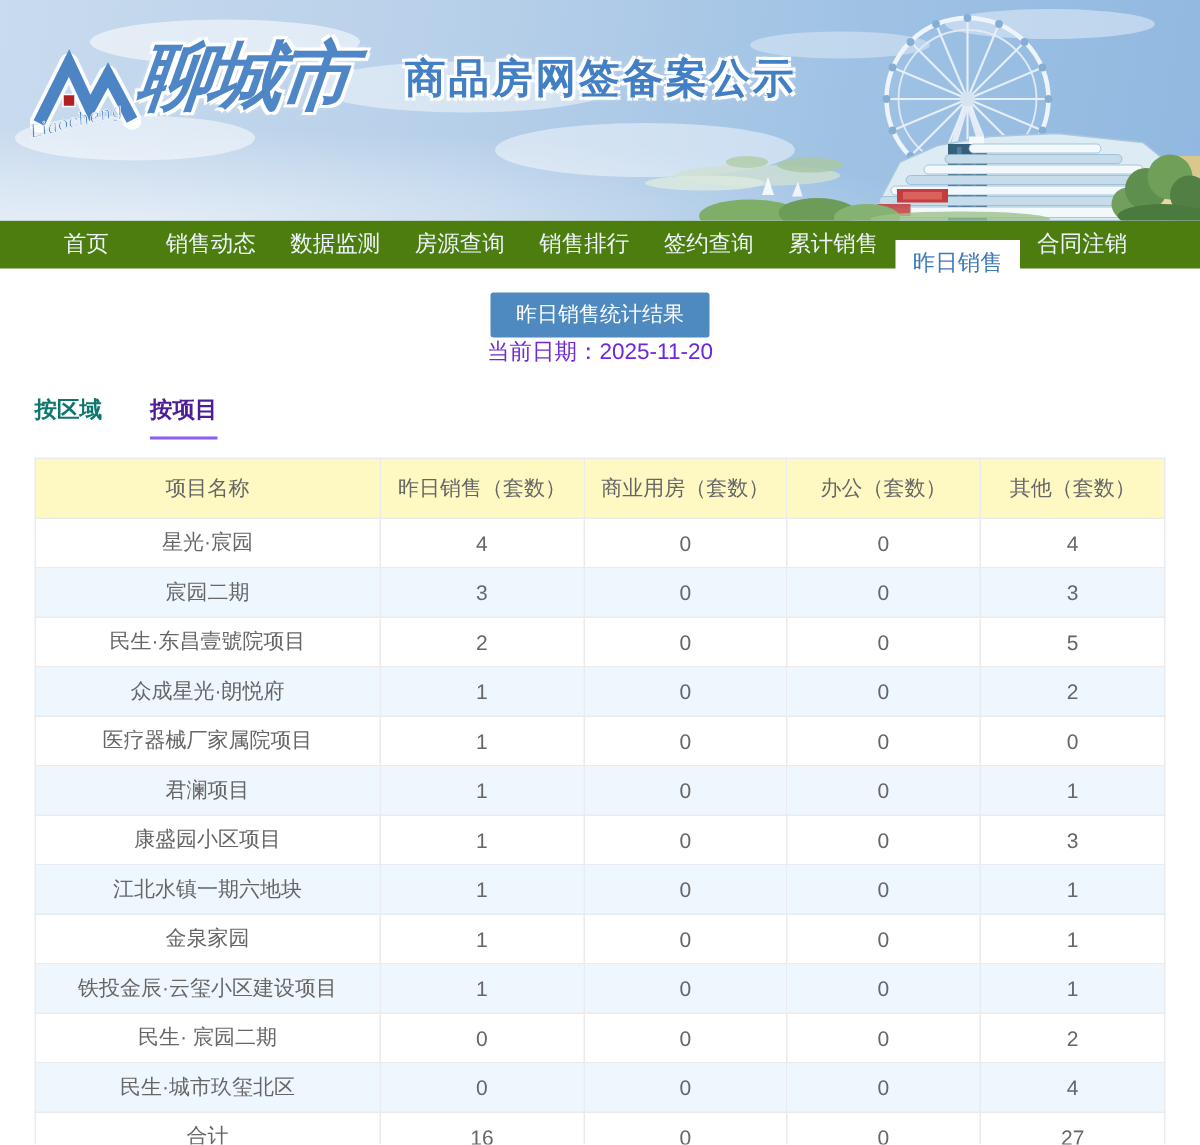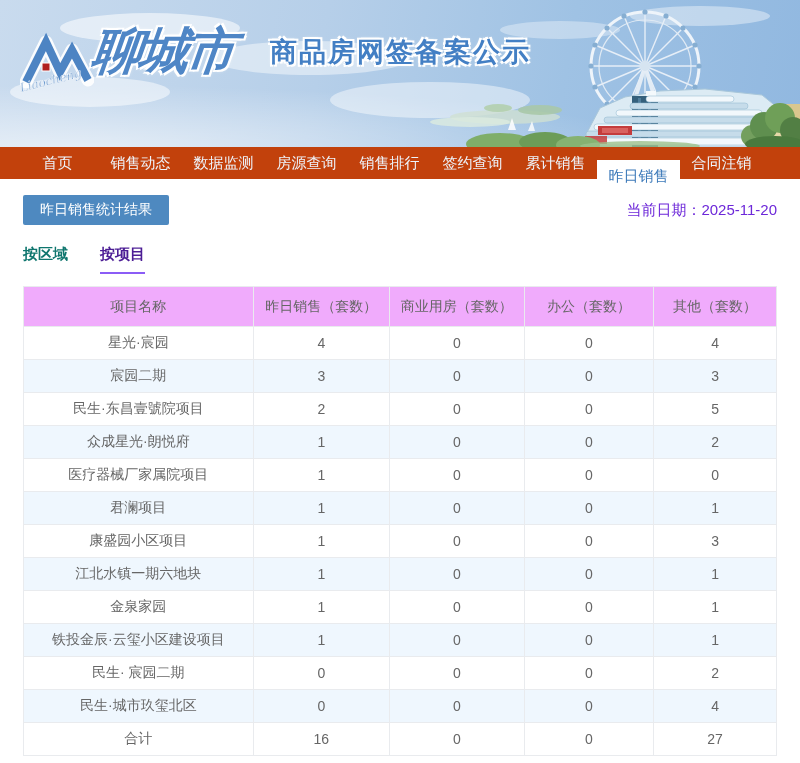--- a/index.html
+++ b/index.html
@@ -28,49 +28,49 @@
     text-shadow:-2px -2px 0 #fff, 2px -2px 0 #fff, -2px 2px 0 #fff, 2px 2px 0 #fff, 0 0 5px #fff;
   }
   .brand-title {
     font-size:27px; font-weight:bold; color:#437fc4; letter-spacing:2px;
     margin-left:6px; margin-bottom:6px;
     text-shadow:-2px -2px 0 #fff, 2px -2px 0 #fff, -2px 2px 0 #fff, 2px 2px 0 #fff, 0 0 4px #fff;
     padding-left:31px;
   }
 
   
-  .nav { width:800px; height:32px; background:#c2410c; display:flex; padding-left:16px; }
+  .nav { width:800px; height:32px; background:#4d7c0f; display:flex; padding-left:16px; }
   .nav li {
     list-style:none; width:83px; height:32px; line-height:32px; text-align:center;
     font-size:15px; color:#eef4fb; cursor:pointer; white-space:nowrap;
   }
   .nav li.active { background:#fff; color:#3c79b9;margin-top:13px; }
 
   
-  .toolbar { display:flex; align-items:center; justify-content:space-between; padding:16px 23px 0 23px; }
+  .toolbar { display:flex; align-items:center; justify-content:space-between; padding:16px 23px 0 23px;flex-direction:column; }
   .result-btn {
     background:#4e89c0; color:#fff; border:none; font-size:14px;
     height:30px; padding:0 17px; border-radius:2px; cursor:pointer;
     font-family:"Liberation Sans", sans-serif;
   }
   .cur-date { font-size:15px; color:#6d28d9; }
 
   
   .tabs { display:flex; gap:32px; padding:20px 23px 0 23px; }
   .tabs .tab { font-size:15px; font-weight:bold; color:#0f766e; padding-bottom:8px; cursor:pointer; }
   .tabs .tab.active { color:#4c1d95; border-bottom:2px solid #8b5cf6; }
 
   
   .table-wrap { margin:12px 23px 0 23px; }
   table { width:100%; border-collapse:collapse; table-layout:fixed; }
   th, td {
     border:1px solid #e9ebee; text-align:center; font-weight:normal;
     font-size:14px; color:#666; overflow:hidden; white-space:nowrap;
   }
-  thead th { height:40px; background:#f0abfc; color:#666; }
+  thead th { height:40px; background:#fef9c3; color:#666; }
   tbody td { height:33px; }
   tbody tr:nth-child(even) { background:#eff7fe; }
   th:nth-child(1){ width:30.5%; } th:nth-child(2){ width:18.1%; }
   th:nth-child(3){ width:17.9%; } th:nth-child(4){ width:17.2%; }
   th:nth-child(5){ width:16.3%; }
 </style>
 </head>
 <body>
 
 <div class="banner">

